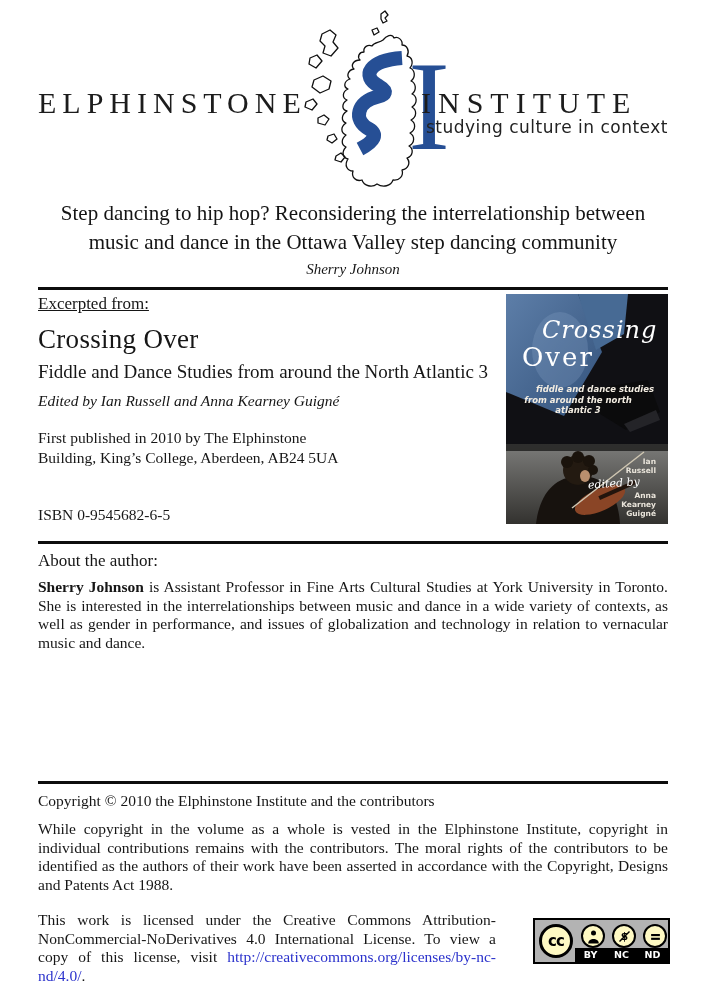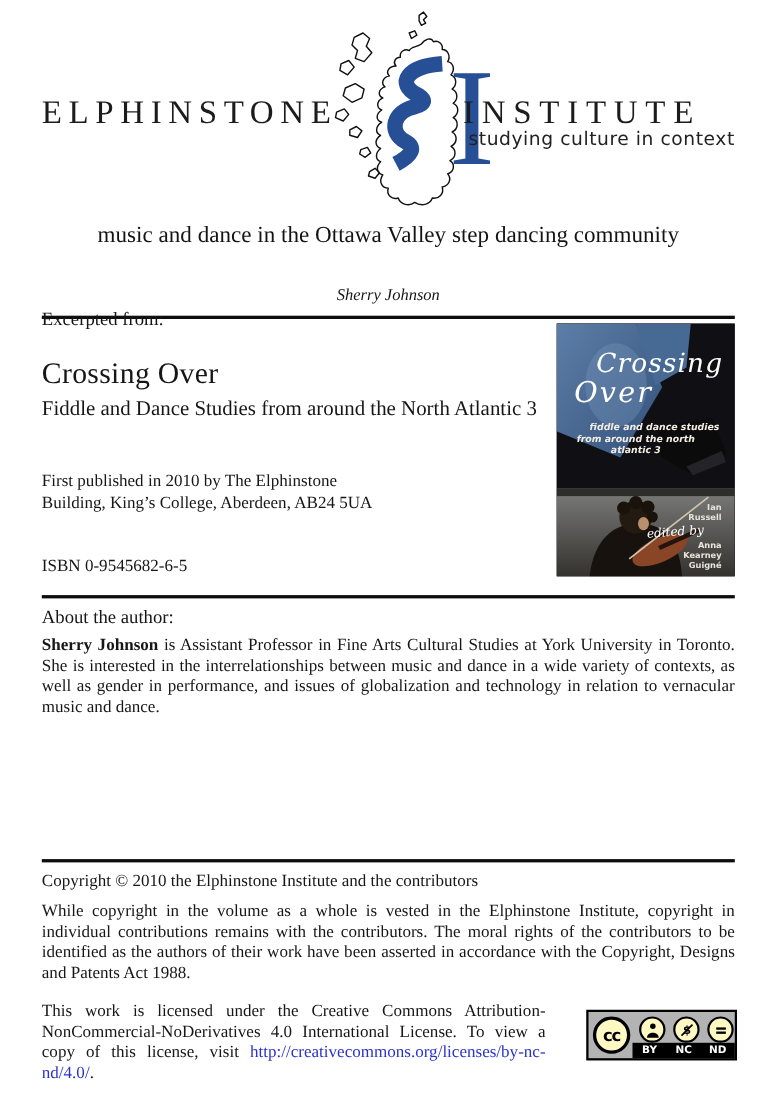--- a/index.html
+++ b/index.html
@@ -23,21 +23,21 @@
   .editors{font-style:italic;font-size:15.5px;}
   .pubblock{font-size:15.5px;line-height:20px;}
   .isbn{font-size:15.5px;}
   .bodytext{font-size:15.5px;line-height:18.5px;text-align:justify;}
   .heading{font-size:17px;}
   a.lic{color:#2b32cc;text-decoration:none;}
   
   .cover{left:506px;top:294px;width:162px;height:230px;background:#101014;overflow:hidden;}
   .cover .t1{position:absolute;left:36px;top:22px;color:#fff;font-style:italic;
              font-size:24px;letter-spacing:1px;font-family:"DejaVu Serif",serif;}
-  .cover .t2{position:absolute;left:16px;top:48px;color:#fff;font-style:italic;
+  .cover .t2{position:absolute;left:16px;top:48px;color:#fff;
              font-size:26px;letter-spacing:2px;font-family:"DejaVu Serif",serif;}
   .cover .s1{position:absolute;left:30px;top:90px;width:124px;text-align:left;color:#f3ede2;
              font-family:"DejaVu Sans",sans-serif;font-style:italic;font-weight:bold;font-size:8.5px;}
   .cover .s2{position:absolute;left:4px;top:101px;width:136px;text-align:center;color:#f3ede2;
              font-family:"DejaVu Sans",sans-serif;font-style:italic;font-weight:bold;font-size:8.5px;}
   .cover .edby{position:absolute;left:82px;top:183px;color:#fff;font-style:italic;
              font-size:11px;font-family:"DejaVu Serif",serif;transform:rotate(-4deg);}
   .cover .names{position:absolute;right:12px;top:163px;text-align:right;color:#e9e4da;
              font-family:"DejaVu Sans",sans-serif;font-weight:bold;font-size:7.5px;line-height:9px;}
   .cover .names div{margin:0;}
@@ -82,29 +82,31 @@
     <g>
       <path d="M118,48 C86,50 76,66 95,76 C104,81 102,85 93,87 C74,91 68,110 85,119 C94,124 91,131 76,139" fill="none" stroke="#264f95" stroke-width="14" stroke-linecap="butt"></path>
       <text x="124" y="139" font-family="'Liberation Serif',serif" font-size="126" fill="#264f95">I</text>
     </g>
   </svg>
 
   <div class="abs brandword" style="left:421px;top:86px;letter-spacing:7px;">INSTITUTE</div>
   <div class="abs tagline" style="left:420px;top:117px;">studying culture in context</div>
 
   <div class="abs title">
+    <span style="display:block">Step dancing to hip hop? Reconsidering the interrelationship between</span>
     <span style="display:block">music and dance in the Ottawa Valley step dancing community</span>
   </div>
   <div class="abs author">Sherry Johnson</div>
 
   <div class="abs rule" style="top:287px;"></div>
 
-  <div class="abs label" style="left:38px;top:280px;">Excerpted from:</div>
+  <div class="abs label" style="left:38px;top:294px;text-decoration:underline;">Excerpted from:</div>
   <div class="abs booktitle" style="left:38px;top:324px;">Crossing Over</div>
   <div class="abs booksub" style="left:38px;top:361px;">Fiddle and Dance Studies from around the North Atlantic 3</div>
+  <div class="abs editors" style="left:38px;top:392px;">Edited by Ian Russell and Anna Kearney Guigné</div>
   <div class="abs pubblock" style="left:38px;top:428px;">
     <div>First published in 2010 by The Elphinstone</div>
     <div>Building, King’s College, Aberdeen, AB24 5UA</div>
   </div>
   <div class="abs isbn" style="left:38px;top:506px;">ISBN 0-9545682-6-5</div>
 
   <div class="abs cover">
     <svg width="162" height="230" viewBox="0 0 162 230">
       <defs>
         <linearGradient id="floor" x1="0" y1="0" x2="0" y2="1">

